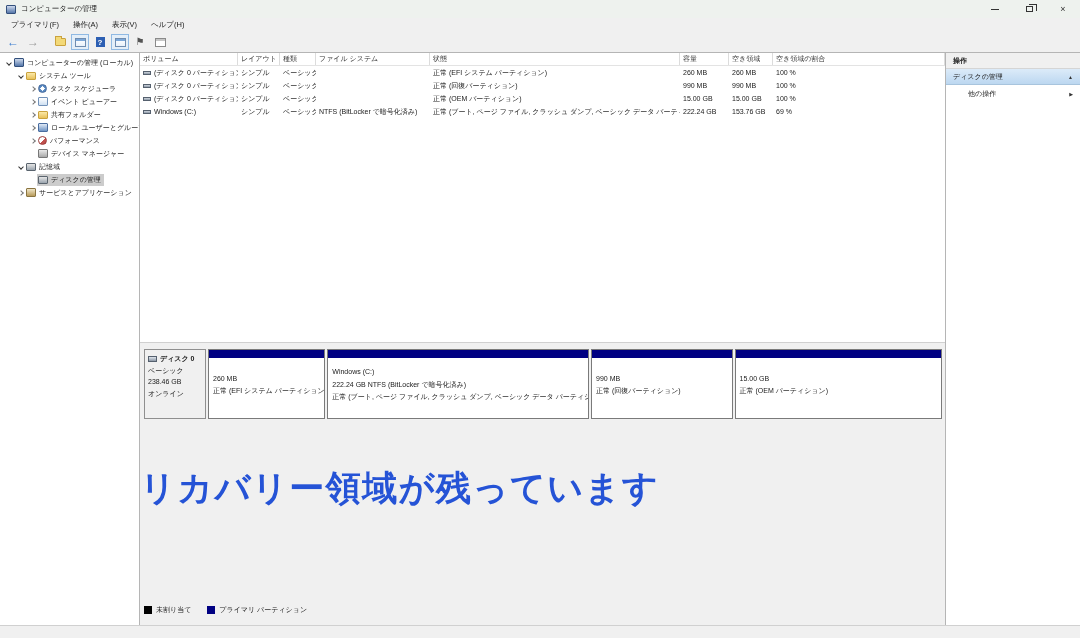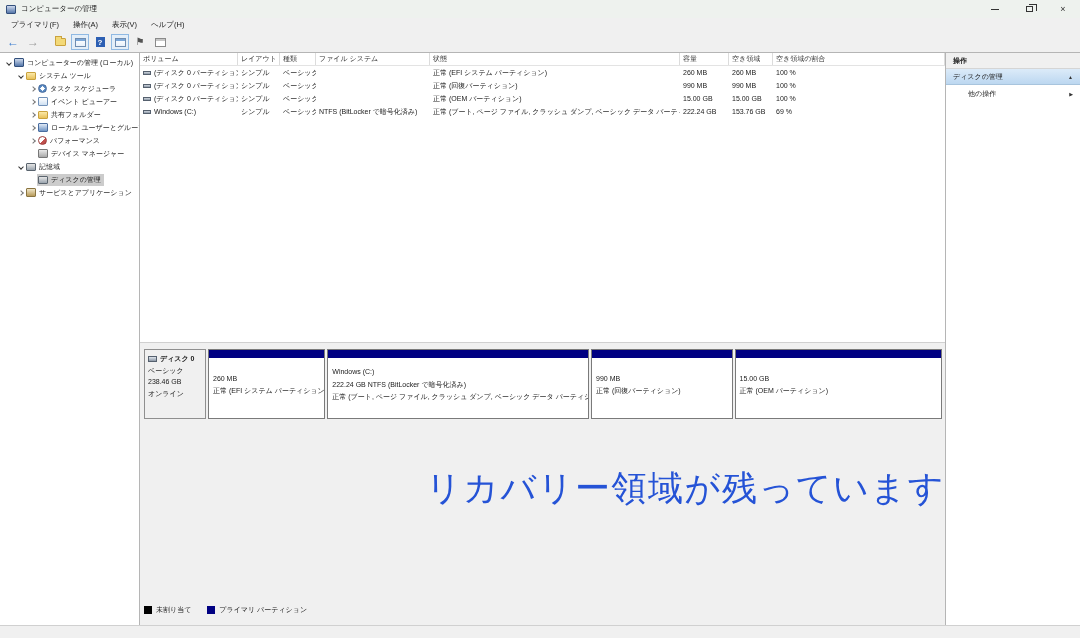--- a/index.html
+++ b/index.html
@@ -74,21 +74,21 @@
   .graphic { flex:1; position:relative; background:#f0f0f0; min-height:0; }
   .disk-row { display:flex; margin:6px 3px 0 4px; height:70px; gap:2px; }
   .disk-label { width:62px; flex:none; border:1px solid #8f8f8f; background:#f0f0f0; padding:3px 3px; line-height:11.5px; }
   .dl-name { display:flex; align-items:center; gap:3px; font-weight:bold; }
   .disk-ic { width:9px; height:6px; background:linear-gradient(#dfe5ec,#8b97a6); border:1px solid #55606e; flex:none; }
   .partitions { flex:1; display:flex; gap:2px; min-width:0; }
   .partition { border:1px solid #7a7a7a; background:#fff; display:flex; flex-direction:column; overflow:hidden; }
   .p-strip { height:8px; flex:none; }
   .p-body { flex:1; display:flex; flex-direction:column; justify-content:center; padding:0 4px 6px 4px; line-height:12.5px; white-space:nowrap; }
 
-  .overlay-text { margin-top:46px; text-align:right; font-size:35px; letter-spacing:1.5px; font-weight:400; }
+  .overlay-text { margin-top:46px; text-align:left; font-size:35px; letter-spacing:1.5px; font-weight:700; }
 
   .legend { position:absolute; left:4px; bottom:10px; display:flex; gap:16px; align-items:center; }
   .legend-item { display:flex; align-items:center; gap:4px; }
   .legend-sq { width:8px; height:8px; flex:none; }
 
   
   .actions { width:135px; flex:none; background:#fff; border-left:1px solid #b5b5b5; display:flex; flex-direction:column; }
   .ap-title { height:16px; flex:none; background:#f0f0f0; font-weight:bold; display:flex; align-items:center; padding:0 7px; border-bottom:1px solid #d5d5d5; }
   .ap-group { height:16px; flex:none; background:linear-gradient(#dcebf9,#bcd7f0); display:flex; align-items:center; justify-content:space-between; padding:0 7px; border-bottom:1px solid #a8c4dd; }
   .ap-up, .ap-right { font-size:5px; color:#333; }

